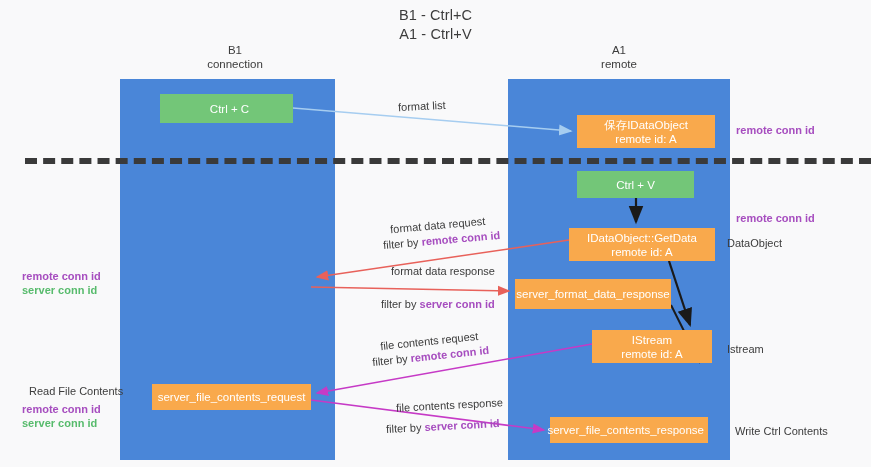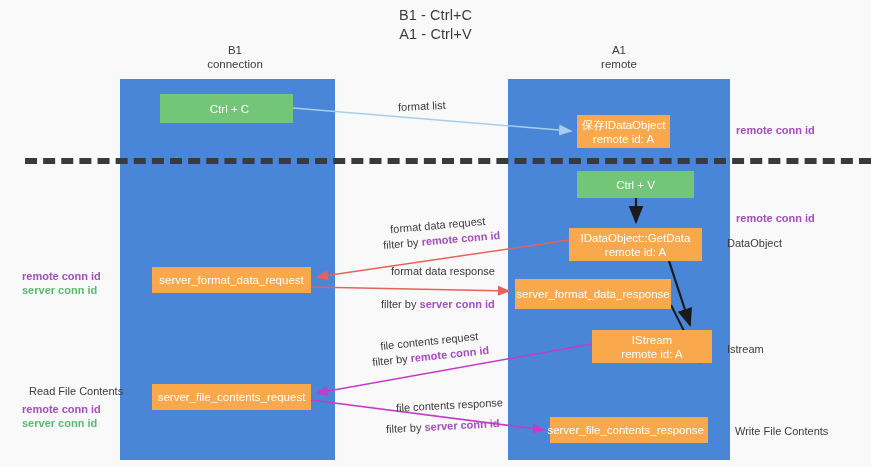--- a/index.html
+++ b/index.html
@@ -54,23 +54,23 @@
     line-height:14px;
     text-align:center;
     box-sizing:border-box;
     padding:2px 4px;
   }
   .box .l2{display:block;text-align:right;}
   .green{background:#73c678;}
   .orange{background:#f9a94c;}
 
   #box-ctrlc{left:160px;top:94px;width:133px;height:29px;padding-left:10px;}
-  #box-idataobject{left:577px;top:115px;width:93px;height:33px;}
+  #box-idataobject{left:577px;top:115px;width:138px;height:33px;}
   #box-ctrlv{left:577px;top:171px;width:117px;height:27px;}
-  #box-getdata{left:569px;top:228px;width:133px;height:33px;}
+  #box-getdata{left:569px;top:228px;width:146px;height:33px;}
   #box-sfdreq{left:152px;top:267px;width:159px;height:26px;}
   #box-sfdresp{left:515px;top:279px;width:156px;height:30px;}
   #box-istream{left:592px;top:330px;width:120px;height:33px;}
   #box-sfcreq{left:152px;top:384px;width:159px;height:26px;}
   #box-sfcresp{left:550px;top:417px;width:158px;height:26px;align-items:flex-end;}
 
   
   .lbl{
     font-size:11px;
     line-height:15px;
@@ -183,23 +183,20 @@
 
   <div class="abs box green" id="box-ctrlv">
     <span>Ctrl + V</span>
   </div>
 
   <div class="abs box orange" id="box-getdata">
     <span>IDataObject::GetData</span>
     <span class="l2">remote id: A</span>
   </div>
 
-  <div class="abs box orange" id="box-sfdreq">
-    <span>server_format_data_request</span>
-  </div>
 
   <div class="abs box orange" id="box-sfdresp">
     <span>server_format_data_response</span>
   </div>
 
   <div class="abs box orange" id="box-istream">
     <span>IStream</span>
     <span class="l2">remote id: A</span>
   </div>
 
@@ -240,21 +237,21 @@
     <span>file contents response</span>
   </div>
   <div class="abs lbl" id="lbl-fcresp2">
     <span>filter by </span><span class="hl-purple">server conn id</span>
   </div>
 
   <div class="abs side purple" id="side-r1">remote conn id</div>
   <div class="abs side purple" id="side-r2">remote conn id</div>
   <div class="abs side plain" id="side-r3">DataObject</div>
   <div class="abs side plain" id="side-r4">Istream</div>
-  <div class="abs side plain" id="side-r5">Write File Contents</div>
+  <div class="abs side plain" id="side-r5">Write Ctrl Contents</div>
 
   <div class="abs side" id="side-l1">
     <div class="purple">remote conn id</div>
     <div class="green-t">server conn id</div>
   </div>
 
   <div class="abs side plain" id="side-l2">Read File Contents</div>
 
   <div class="abs side" id="side-l3">
     <div class="purple">remote conn id</div>

